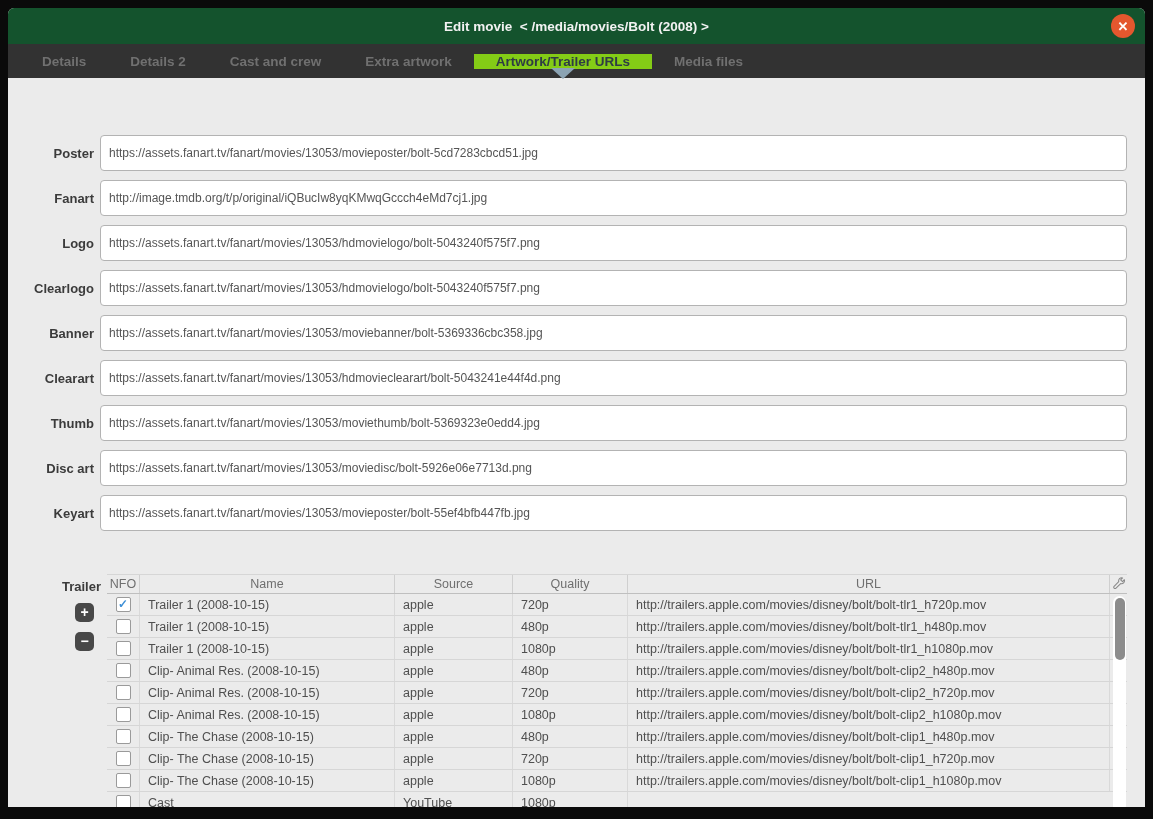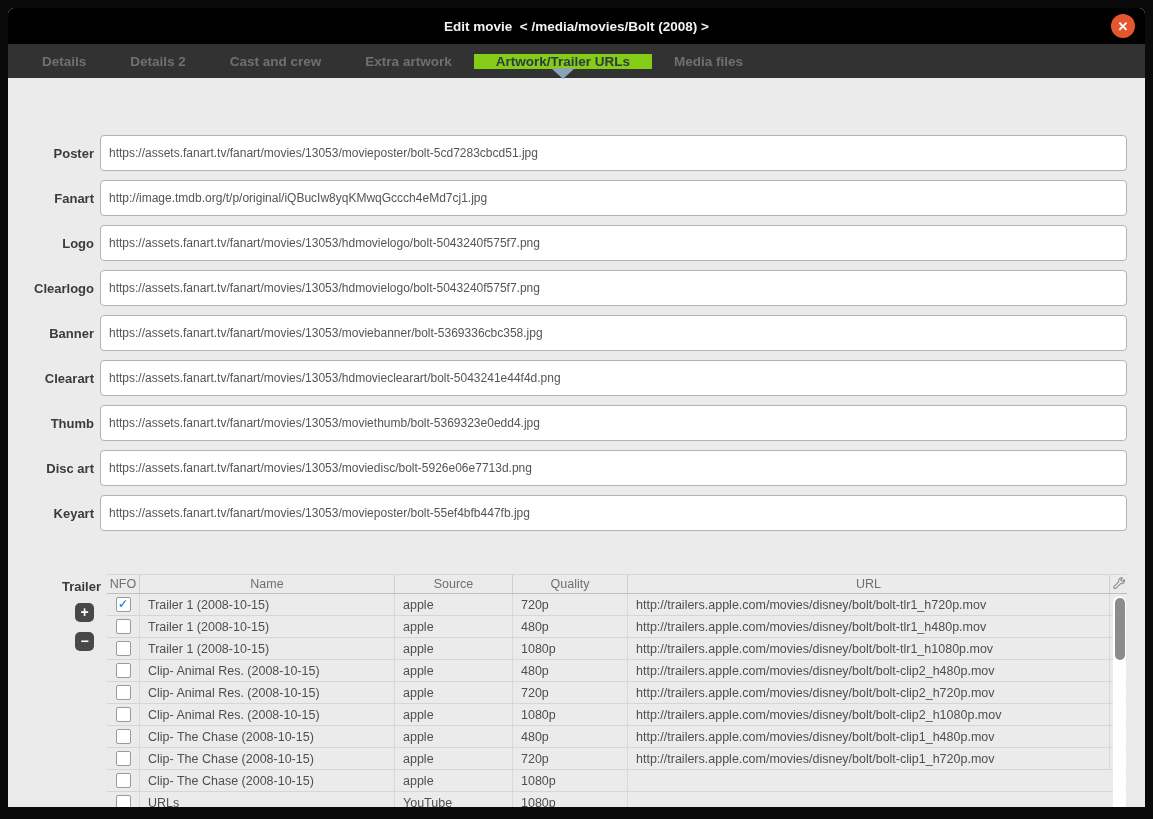--- a/index.html
+++ b/index.html
@@ -2,21 +2,21 @@
 <html><head>
 <meta charset="utf-8">
 <style>
   * { margin:0; padding:0; box-sizing:border-box; }
   html,body { width:1153px; height:819px; }
   body { background:#0a0a0a; font-family:"Liberation Sans", sans-serif; }
   .frame { width:1153px; height:819px; padding:8px 8px 12px 8px; }
   .window { width:1137px; height:799px; display:flex; flex-direction:column; background:#ebebeb; border-radius:6px 6px 0 0; overflow:visible; }
 
   
-  .titlebar { position:relative; height:36px; background:#000000; border-radius:6px 6px 0 0; display:flex; align-items:center; justify-content:center; flex:0 0 auto; }
+  .titlebar { position:relative; height:36px; background:#14532d; border-radius:6px 6px 0 0; display:flex; align-items:center; justify-content:center; flex:0 0 auto; }
   .titlebar .title { color:#f2f2f2; font-size:13.5px; font-weight:bold; white-space:pre; }
   .close-btn { position:absolute; right:10px; top:6px; width:24px; height:24px; border-radius:50%; background:#e4572e; color:#fff; display:flex; align-items:center; justify-content:center; font-size:13px; font-weight:bold; cursor:pointer; }
 
   
   .tabbar { height:34px; background:#323232; display:flex; align-items:center; padding-left:12px; flex:0 0 auto; position:relative; z-index:5; }
   .tab { position:relative; display:flex; align-items:center; padding:0 22px; color:#707070; font-size:13.5px; font-weight:bold; cursor:pointer; }
   .tab.active { background:#84cc16; color:#2e3c44; }
   .tab-arrow { position:absolute; left:50%; bottom:-10px; transform:translateX(-50%); width:0; height:0; border-left:12px solid transparent; border-right:12px solid transparent; border-top:11px solid #8ba3b3; }
 
   
@@ -234,27 +234,28 @@
               <div class="tcell">http://trailers.apple.com/movies/disney/bolt/bolt-clip1_h720p.mov</div>
               <div class="tcell gutter"></div>
             </div>
             <div class="trow tbody-row">
               <div class="tcell nfo">
                   <span class="checkbox"></span>
                 </div>
               <div class="tcell">Clip- The Chase (2008-10-15)</div>
               <div class="tcell">apple</div>
               <div class="tcell">1080p</div>
-              <div class="tcell gutter"></div>
-            </div>
-            <div class="trow tbody-row">
-              <div class="tcell nfo">
-                  <span class="checkbox"></span>
-                </div>
-              <div class="tcell">URLs</div>
+              <div class="tcell">http://trailers.apple.com/movies/disney/bolt/bolt-clip1_h1080p.mov</div>
+              <div class="tcell gutter"></div>
+            </div>
+            <div class="trow tbody-row">
+              <div class="tcell nfo">
+                  <span class="checkbox"></span>
+                </div>
+              <div class="tcell">Cast</div>
               <div class="tcell">YouTube</div>
               <div class="tcell">1080p</div>
               <div class="tcell gutter"></div>
             </div>
 
             <div class="scrollbar">
               <div class="scroll-thumb"></div>
             </div>
           </div>
         </div>

